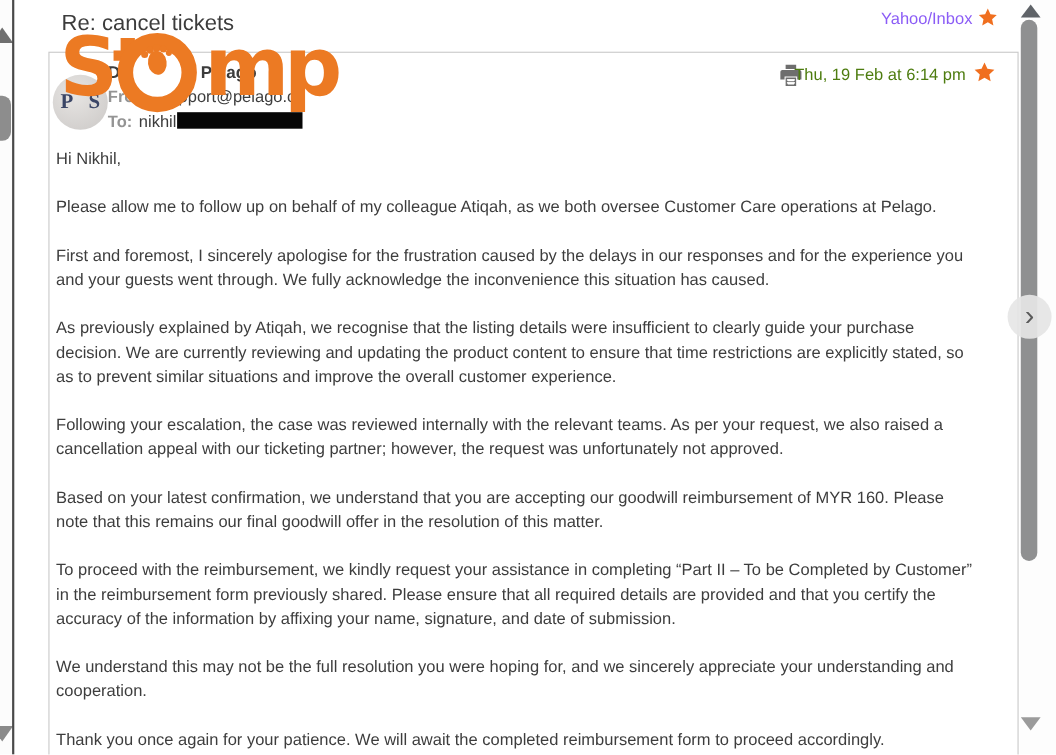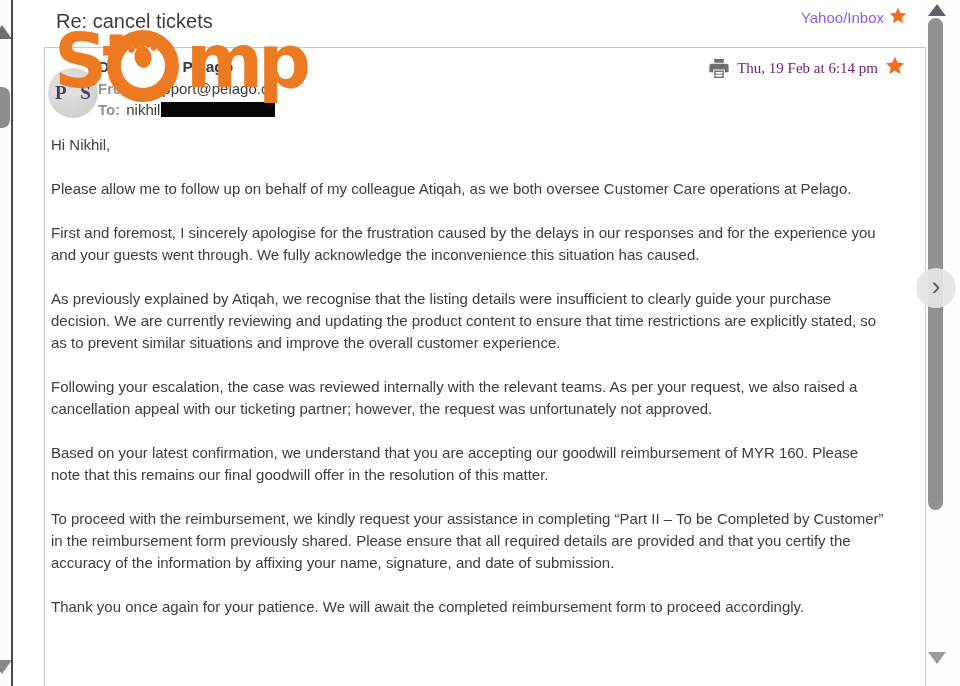--- a/index.html
+++ b/index.html
@@ -47,21 +47,21 @@
     font-family: "Liberation Serif", serif; font-weight: bold; font-size: 19px;
     letter-spacing: 5px; color: #3a4566; z-index: 3; text-indent: 5px; margin-left: 16px;
   }
   .sender-name { position: absolute; left: 98px; top: 58px; font-size: 15.5px; font-weight: bold; color: #3c3c3c; z-index: 2; }
   .meta-row { position: absolute; left: 98px; font-size: 15px; color: #3c3c3c; z-index: 2; }
   .meta-row .meta-label { color: #949494; font-weight: bold; margin-right: 6px; }
   .row-from { top: 80px; }
   .row-to { top: 100px; }
   .redaction-bar { display: inline-block; width: 114px; height: 15px; background: #060606; transform: translateY(2px); margin-left: 1px; }
   .printer { position: absolute; left: 707px; top: 57px; width: 24px; height: 23px; z-index: 2; }
-  .date-text { position: absolute; right: 82px; top: 60px; font-size: 15px; color: #701a75; z-index: 2; font-family: Liberation Serif, serif; }
+  .date-text { position: absolute; right: 82px; top: 60px; font-size: 15px; color: #4d7c0f; z-index: 2; }
   .star-date { position: absolute; left: 884px; top: 55px; width: 22px; height: 22px; z-index: 2; }
 
   
   .email-body {
     position: absolute; left: 51px; top: 134px; width: 833px;
     font-size: 15px; line-height: 22px; color: #3d3d3d; z-index: 2;
   }
   .email-body p { margin: 0 0 22px 0; }
 
   
@@ -137,20 +137,21 @@
 </svg>
 
 <div class="email-body">
   <p>Hi Nikhil,</p>
   <p>Please allow me to follow up on behalf of my colleague Atiqah, as we both oversee Customer Care operations at Pelago.</p>
   <p>First and foremost, I sincerely apologise for the frustration caused by the delays in our responses and for the experience you and your guests went through. We fully acknowledge the inconvenience this situation has caused.</p>
   <p>As previously explained by Atiqah, we recognise that the listing details were insufficient to clearly guide your purchase decision. We are currently reviewing and updating the product content to ensure that time restrictions are explicitly stated, so as to prevent similar situations and improve the overall customer experience.</p>
   <p>Following your escalation, the case was reviewed internally with the relevant teams. As per your request, we also raised a cancellation appeal with our ticketing partner; however, the request was unfortunately not approved.</p>
   <p>Based on your latest confirmation, we understand that you are accepting our goodwill reimbursement of MYR 160. Please note that this remains our final goodwill offer in the resolution of this matter.</p>
   <p>To proceed with the reimbursement, we kindly request your assistance in completing “Part II – To be Completed by Customer” in the reimbursement form previously shared. Please ensure that all required details are provided and that you certify the accuracy of the information by affixing your name, signature, and date of submission.</p>
+  <p>We understand this may not be the full resolution you were hoping for, and we sincerely appreciate your understanding and cooperation.</p>
   <p>Thank you once again for your patience. We will await the completed reimbursement form to proceed accordingly.</p>
 </div>
 
 <div class="stomp-logo">
   <span class="stomp-text stomp-st">St</span>
   <svg class="stomp-ring" viewBox="0 0 78 78">
     <circle cx="39" cy="39" r="29" fill="#ffffff" stroke="#EC7A23" stroke-width="14"></circle>
     <ellipse cx="39" cy="30" rx="8.5" ry="11" fill="#EC7A23" transform="rotate(-8 39 30)"></ellipse>
     <circle cx="27.5" cy="22.5" r="3.2" fill="#EC7A23"></circle>
     <circle cx="32.5" cy="18.5" r="3.4" fill="#EC7A23"></circle>

